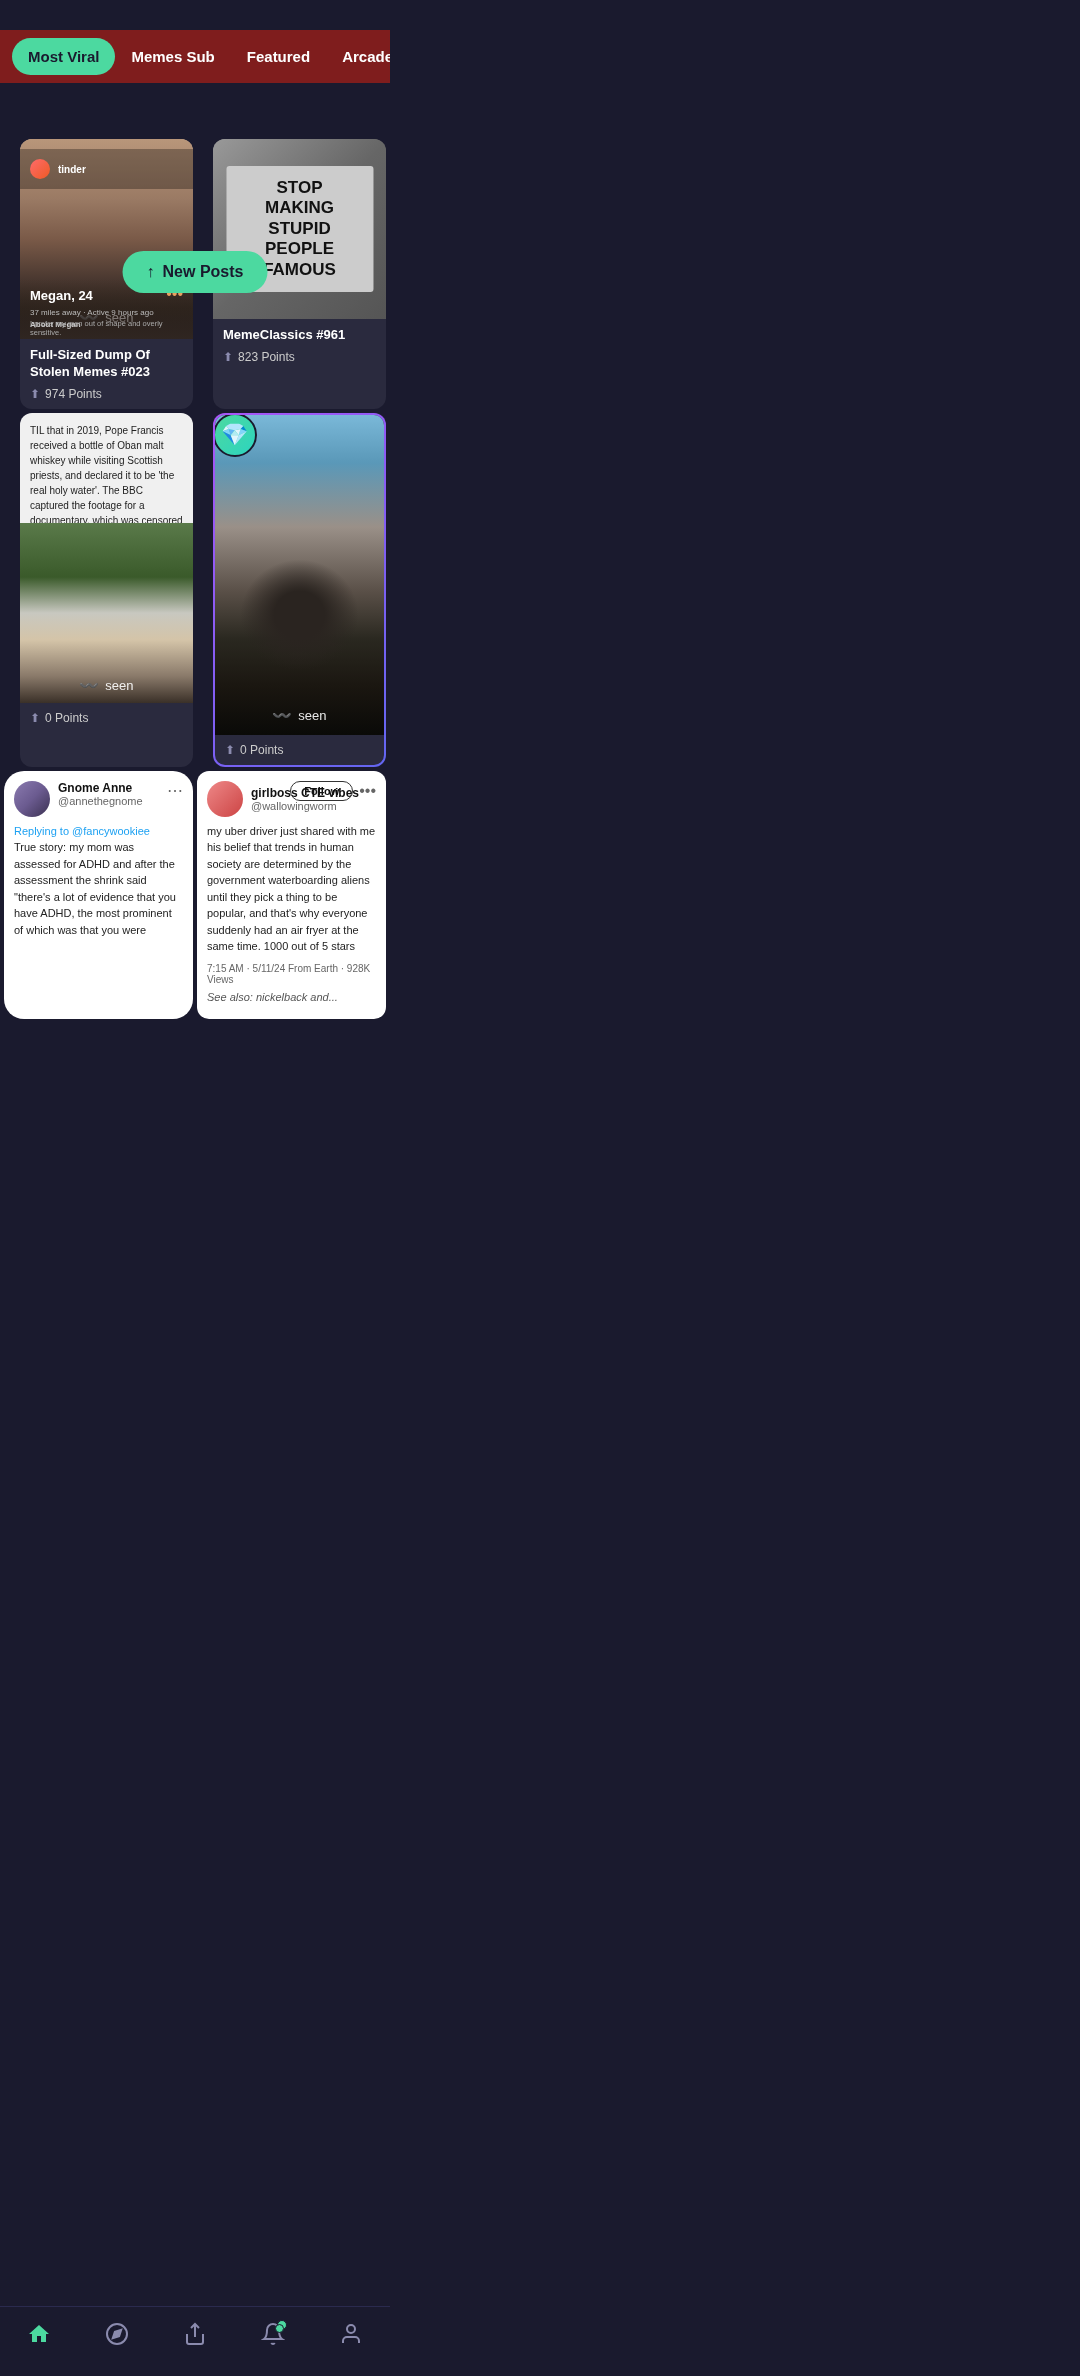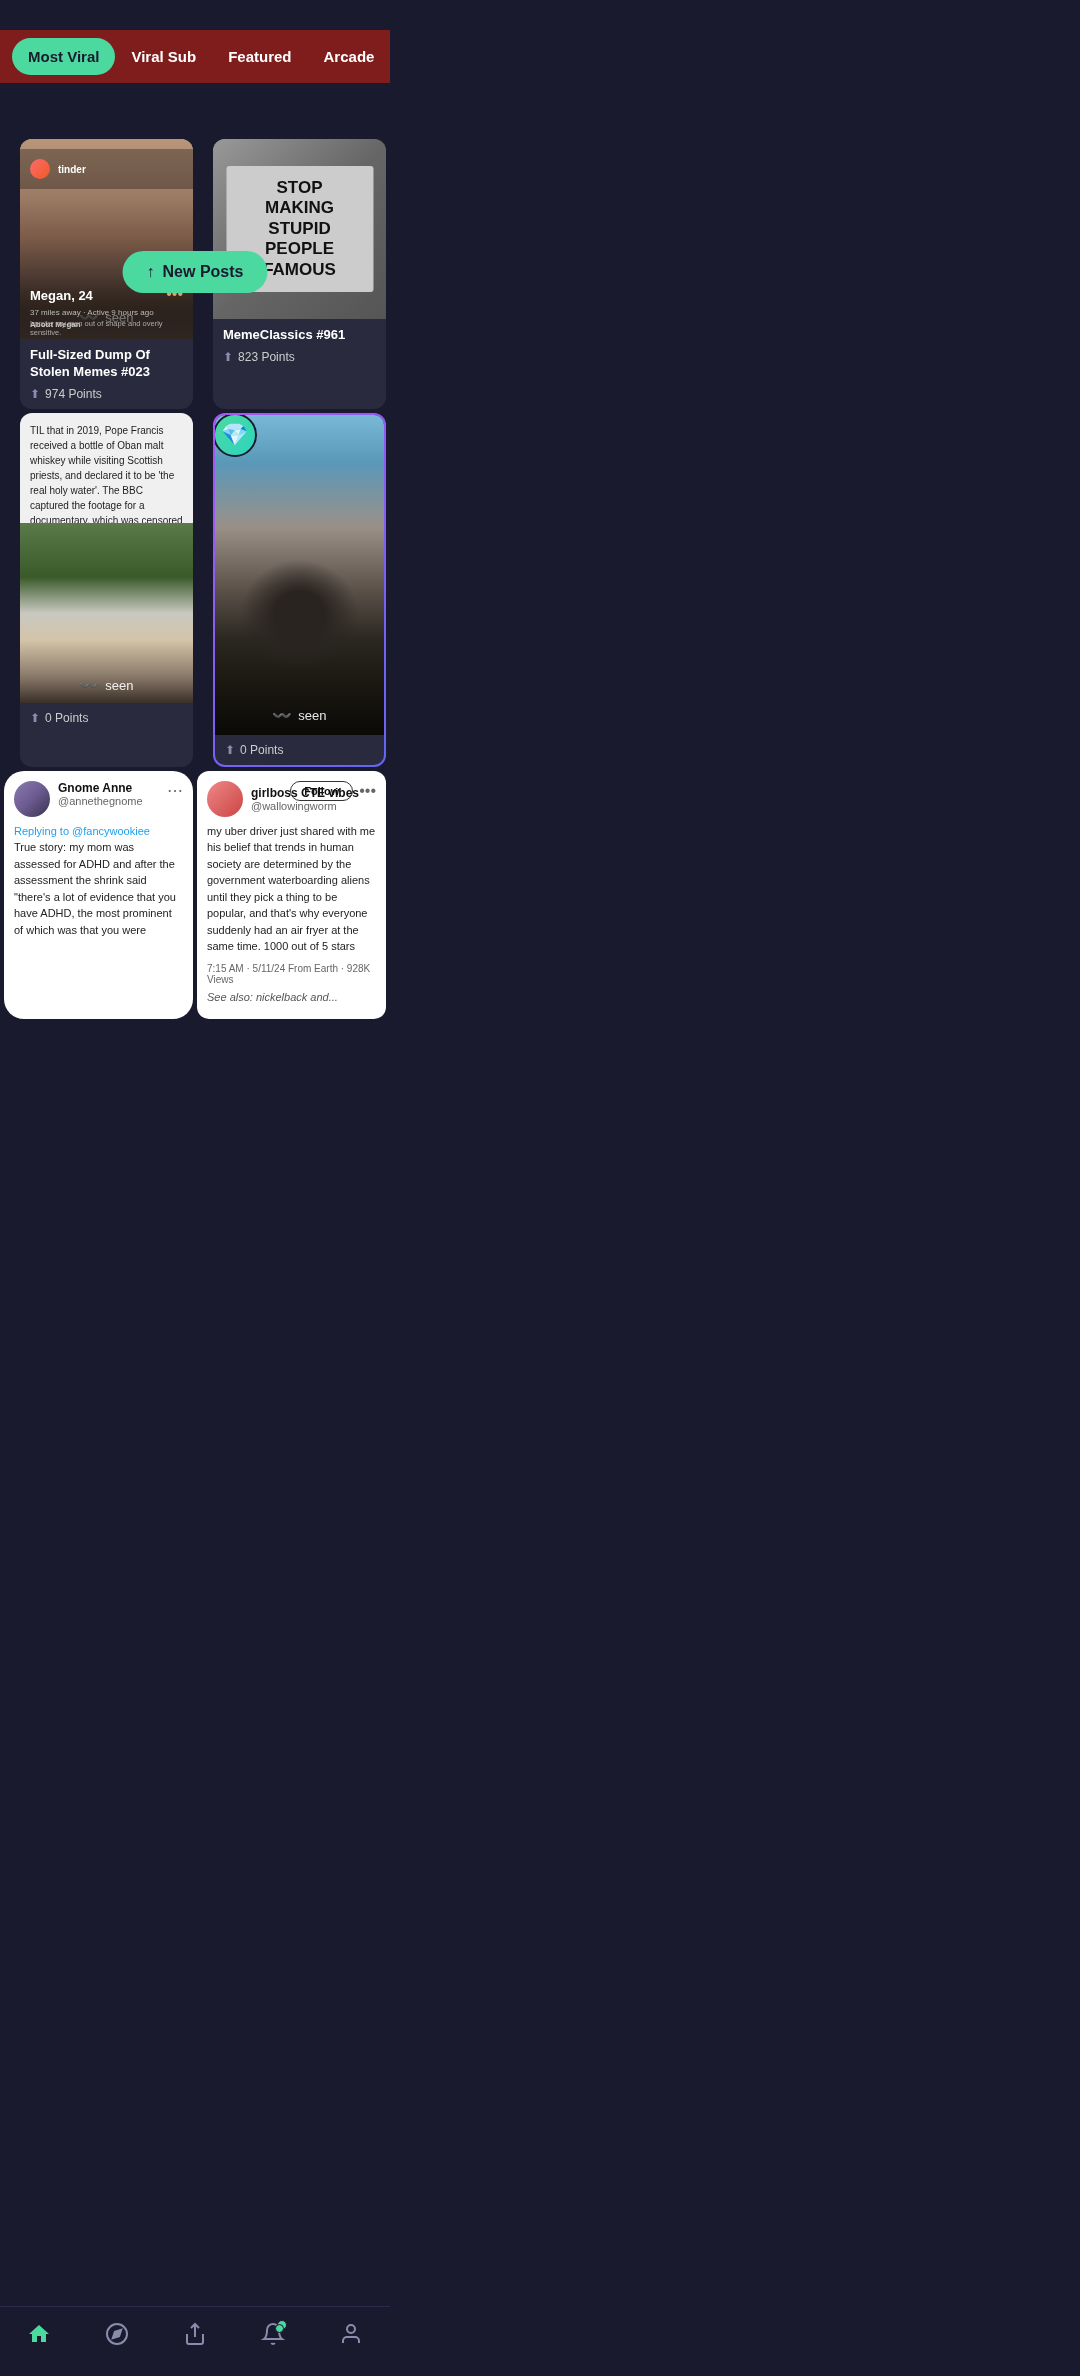--- a/index.html
+++ b/index.html
@@ -347,21 +347,21 @@
   </style>
 </head>
 <body>
 
 <div class="page-wrapper">
 
   <div class="status-bar"></div>
 
   <div class="nav-tabs">
     <div class="nav-tab active">Most Viral</div>
-    <div class="nav-tab">Viral Sub</div>
+    <div class="nav-tab">Memes Sub</div>
     <div class="nav-tab">Featured</div>
     <div class="nav-tab">Arcade</div>
 
   </div>
 
   <div style="position:relative; height:0;">
     <button class="new-posts-btn">
       <span>↑</span>
       <span>New Posts</span>
     </button>

